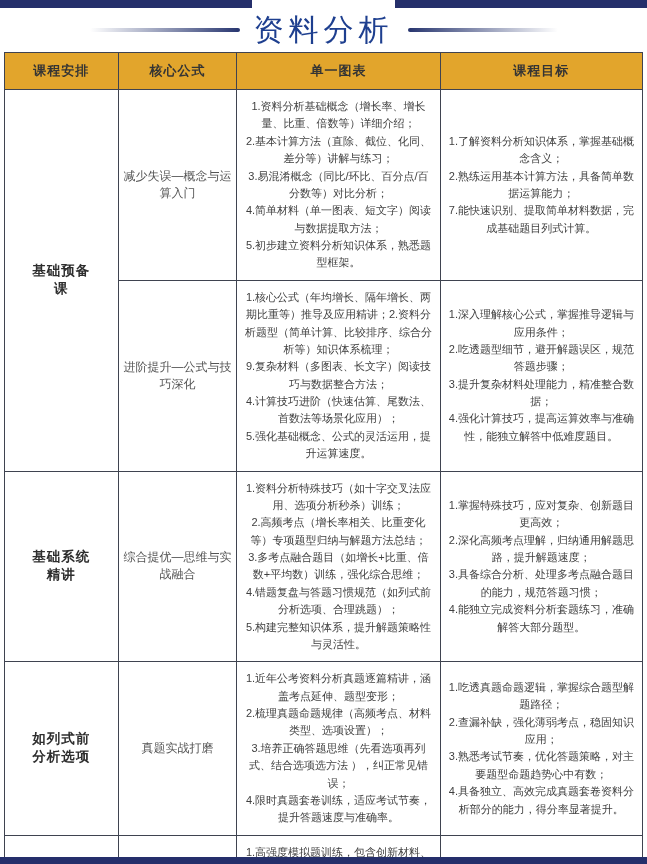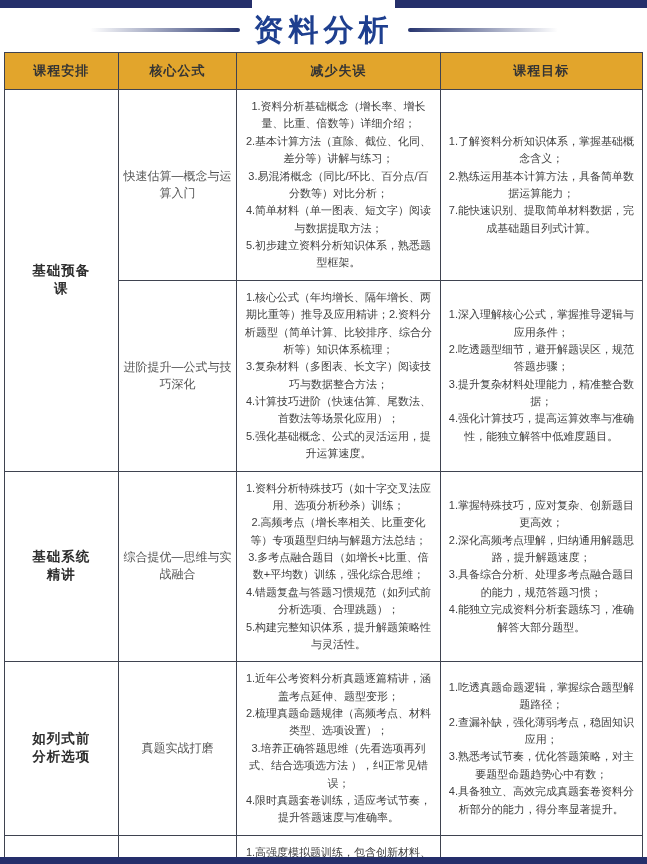--- a/index.html
+++ b/index.html
@@ -14,21 +14,21 @@
   .top-bar .seg-right{position:absolute;right:0;top:0;width:39%;height:8px;background:#252f6b;}
   
   .title-wrap{
     position:absolute;top:10px;left:0;width:647px;height:40px;
     display:flex;align-items:center;justify-content:center;gap:14px;
   }
   .title-line{height:4px;width:150px;border-radius:2px;}
   .title-line.left{background:linear-gradient(to right,rgba(42,58,138,0),#27356f);}
   .title-line.right{background:linear-gradient(to left,rgba(42,58,138,0),#27356f);}
   .page-title{
-    color:#1e3f8f;font-size:30px;font-weight:bold;letter-spacing:5px;
+    color:#1e3f8f;font-size:30px;font-weight:normal;letter-spacing:5px;
     line-height:1;white-space:nowrap;
   }
   
   .table-wrap{position:absolute;top:52px;left:4px;width:639px;}
   table{border-collapse:collapse;table-layout:fixed;width:639px;}
   col.c1{width:17.8%;} col.c2{width:18.6%;} col.c3{width:31.9%;} col.c4{width:31.7%;}
   th,td{border:1px solid #3f4350;margin-top:40px;}
   th{
     background:#e2a52c;color:#343434;font-size:13px;font-weight:bold;
     height:34px;text-align:center;letter-spacing:1px;
@@ -67,41 +67,41 @@
     <colgroup>
       <col class="c1">
         <col class="c2">
         <col class="c3">
         <col class="c4">
     </colgroup>
     <thead>
         <tr id="header-row">
           <th>课程安排</th>
           <th>核心公式</th>
-          <th>减少失误</th>
+          <th>单一图表</th>
           <th>课程目标</th>
         </tr>
       </thead>
     <tbody id="table-body">
         <tr>
           <td class="col-arrange" rowspan="2">基础预备课</td>
-          <td class="col-course">快速估算—概念与运算入门</td>
+          <td class="col-course">减少失误—概念与运算入门</td>
           <td class="col-content">1.资料分析基础概念（增长率、增长量、比重、倍数等）详细介绍；
 2.基本计算方法（直除、截位、化同、差分等）讲解与练习；
 3.易混淆概念（同比/环比、百分点/百分数等）对比分析；
 4.简单材料（单一图表、短文字）阅读与数据提取方法；
 5.初步建立资料分析知识体系，熟悉题型框架。</td>
           <td class="col-goal">1.了解资料分析知识体系，掌握基础概念含义；
 2.熟练运用基本计算方法，具备简单数据运算能力；
 7.能快速识别、提取简单材料数据，完成基础题目列式计算。</td>
         </tr>
         <tr>
           <td class="col-course">进阶提升—公式与技巧深化</td>
           <td class="col-content">1.核心公式（年均增长、隔年增长、两期比重等）推导及应用精讲；2.资料分析题型（简单计算、比较排序、综合分析等）知识体系梳理；
-3.复杂材料（多图表、长文字）阅读技巧与数据整合方法；
+9.复杂材料（多图表、长文字）阅读技巧与数据整合方法；
 4.计算技巧进阶（快速估算、尾数法、首数法等场景化应用）；
 5.强化基础概念、公式的灵活运用，提升运算速度。</td>
           <td class="col-goal">1.深入理解核心公式，掌握推导逻辑与应用条件；
 2.吃透题型细节，避开解题误区，规范答题步骤；
 3.提升复杂材料处理能力，精准整合数据；
 4.强化计算技巧，提高运算效率与准确性，能独立解答中低难度题目。</td>
         </tr>
         <tr>
           <td class="col-arrange" rowspan="1">基础系统精讲</td>
           <td class="col-course">综合提优—思维与实战融合</td>

